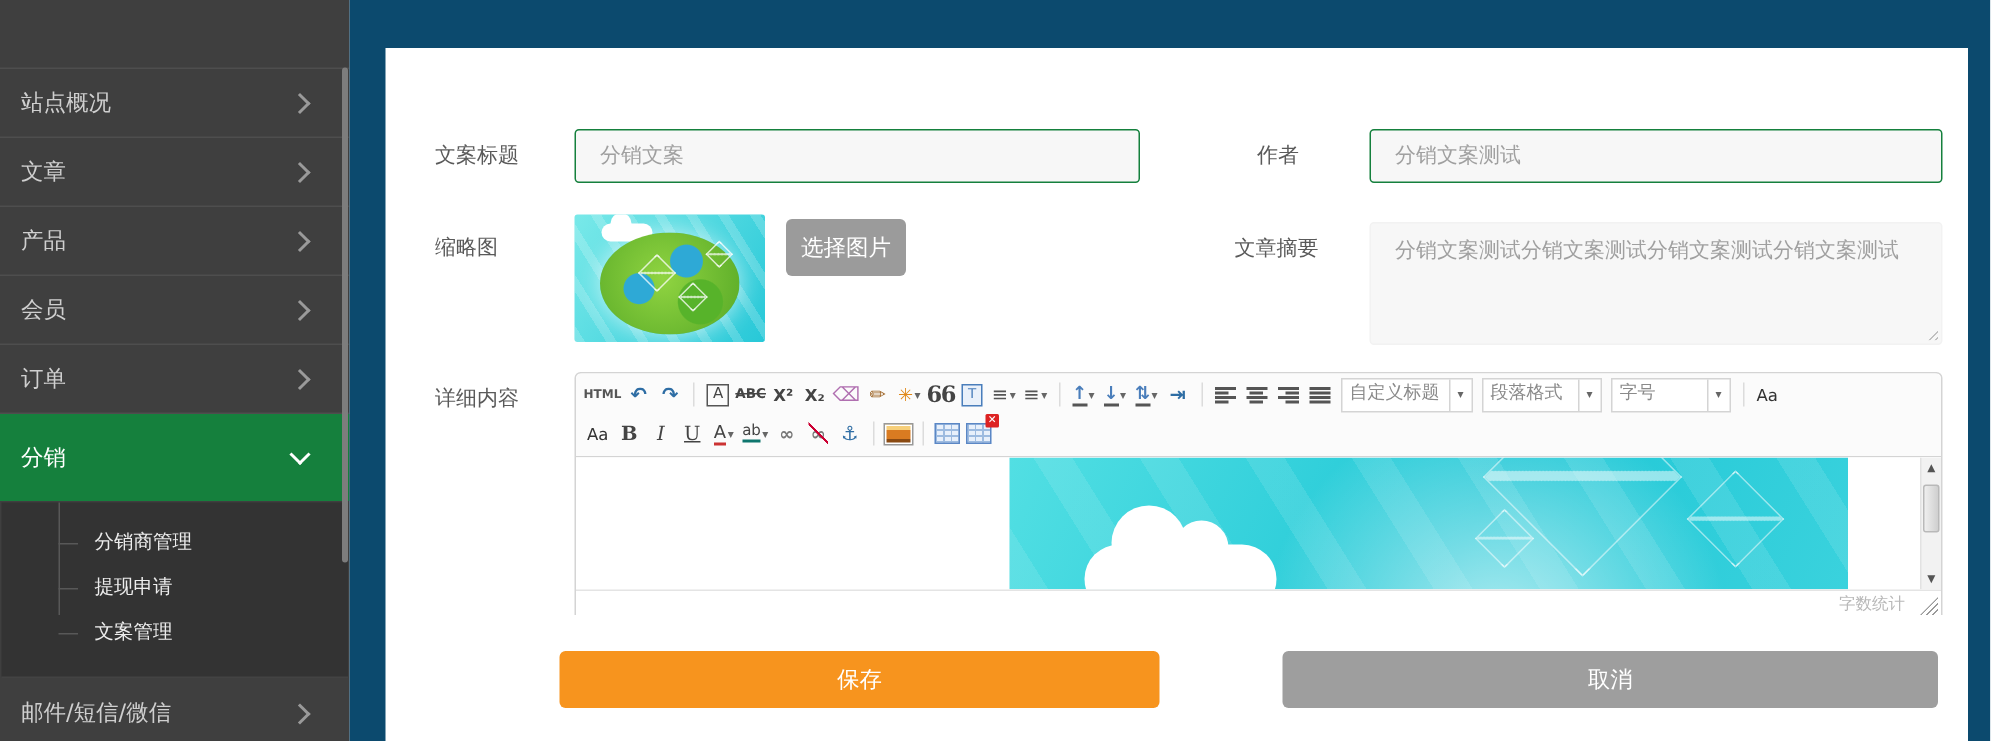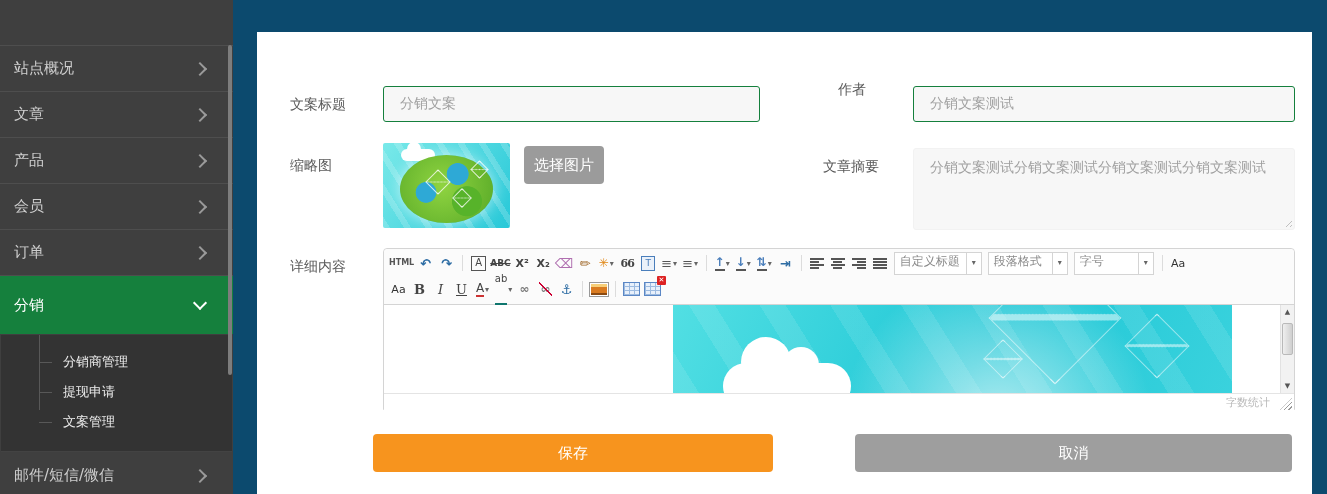--- a/index.html
+++ b/index.html
@@ -65,30 +65,30 @@
   .tcaret,.tsel-caret{font-size:8px;color:#666;margin-left:1px}
   .tsep{width:1px;height:16px;background:#dcdcdc;margin:0 5px}
   .g.html{font-size:8px;font-weight:bold;color:#555}
   .g.blue{color:#2e6da4;font-weight:bold;font-size:13px}
   .g.boxed{border:1px solid #555;font-size:10px;width:13px;height:13px;line-height:12px;text-align:center}
   .g.strike{text-decoration:line-through;font-size:9px;font-weight:bold}
   .g.script{font-size:11px;font-weight:bold}
   .g.pink{color:#b06fb0;font-size:13px}
   .g.brown{color:#a0682a;font-size:13px}
   .g.orange{color:#e08818;font-size:12px}
-  .g.quote{font-family:"DejaVu Serif",serif;font-weight:bold;font-size:11px;letter-spacing:-1px}
+  .g.quote{font-family:"DejaVu Serif",serif;font-weight:bold;font-size:15px;letter-spacing:-1px}
   .g.clip{border:1px solid #4a7ebb;color:#4a7ebb;font-size:9px;width:12px;height:13px;line-height:12px;text-align:center;background:#eaf1fa}
   .g.list{color:#555;font-size:13px}
   .g.spc{color:#4a7ebb;font-size:12px;font-weight:bold;border-bottom:2px solid #555;padding-bottom:1px}
   .g.case{font-size:11px;color:#333}
   .g.bold{font-weight:bold;font-family:"DejaVu Serif",serif;font-size:13px}
   .g.italic{font-style:italic;font-family:"DejaVu Serif",serif;font-size:13px}
   .g.under{text-decoration:underline;font-family:"DejaVu Serif",serif;font-size:13px}
   .g.fc{font-size:12px;border-bottom:2px solid #c33;padding-bottom:1px}
-  .g.hl{font-size:10px;border-bottom:2px solid #0f766e;padding-bottom:19px}
+  .g.hl{font-size:10px;border-bottom:2px solid #0f766e;padding-bottom:0}
   .g.gray{color:#777;font-weight:bold;font-size:12px}
   .tbtn.unlink::after{content:'';position:absolute;inset:3px;background:linear-gradient(45deg,transparent 46%,#c03 46% 54%,transparent 54%)}
   .bars{display:inline-block;width:14px;height:11px;background-repeat:no-repeat;
     background-image:linear-gradient(#555,#555),linear-gradient(#555,#555),linear-gradient(#555,#555),linear-gradient(#555,#555);
     background-size:14px 2px,9px 2px,14px 2px,9px 2px}
   .bars-left{background-position:0 0,0 3px,0 6px,0 9px}
   .bars-center{background-position:0 0,2px 3px,0 6px,2px 9px}
   .bars-right{background-position:0 0,5px 3px,0 6px,5px 9px}
   .bars-justify{background-size:14px 2px,14px 2px,14px 2px,14px 2px;background-position:0 0,0 3px,0 6px,0 9px}
   .ic-pic{display:inline-block;width:18px;height:13px;border:1px solid #999;box-shadow:inset 0 0 0 1px #fff;
@@ -168,21 +168,21 @@
     <div class="side-bottom"></div>
     <div class="side-scroll"></div>
   </aside>
 
   <div class="main">
     <div class="panel">
 
       <label class="flabel" style="left:33px;top:54px">文案标题</label>
       <input class="finput" style="left: 126px; top: 54px; width: 377px;" type="text" value="分销文案">
 
-      <label class="flabel" style="left:581px;top:39px">作者</label>
+      <label class="flabel" style="left:581px;top:54px">作者</label>
       <input class="finput" style="left: 656px; top: 54px; width: 382px;" type="text" value="分销文案测试">
 
       <label class="flabel" style="left:33px;top:115px">缩略图</label>
       <div class="thumb">
         <span class="t-streak"></span>
         <span class="t-cloud"></span>
         <span class="globe"></span>
         <span class="t-env" style="left:46px;top:30px;width:16px;height:16px"></span>
         <span class="t-env" style="left:72px;top:48px;width:12px;height:12px"></span>
         <span class="t-env" style="left:90px;top:20px;width:11px;height:11px"></span>

